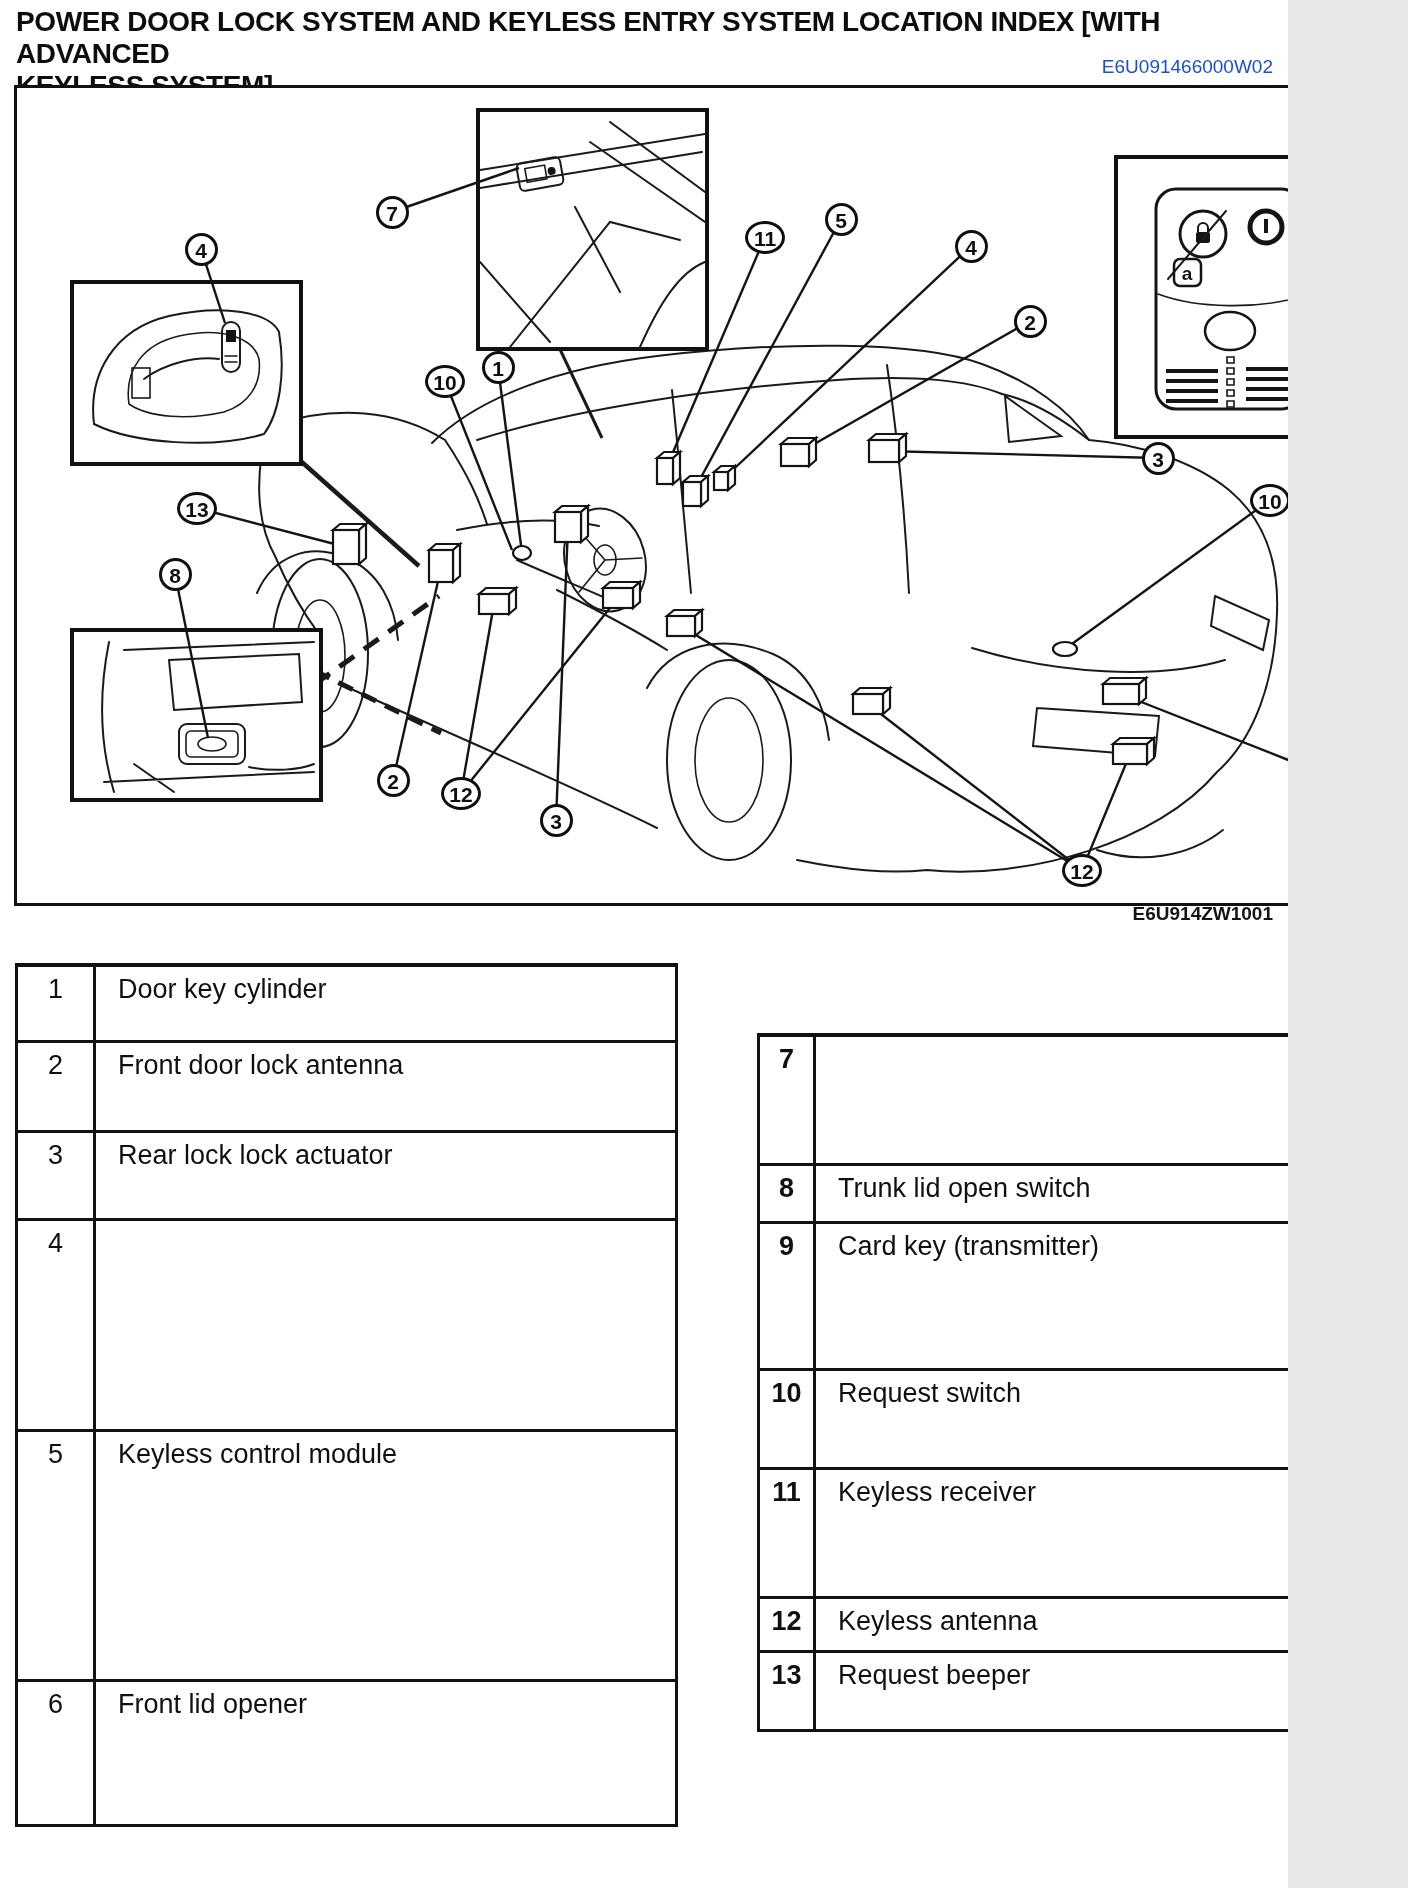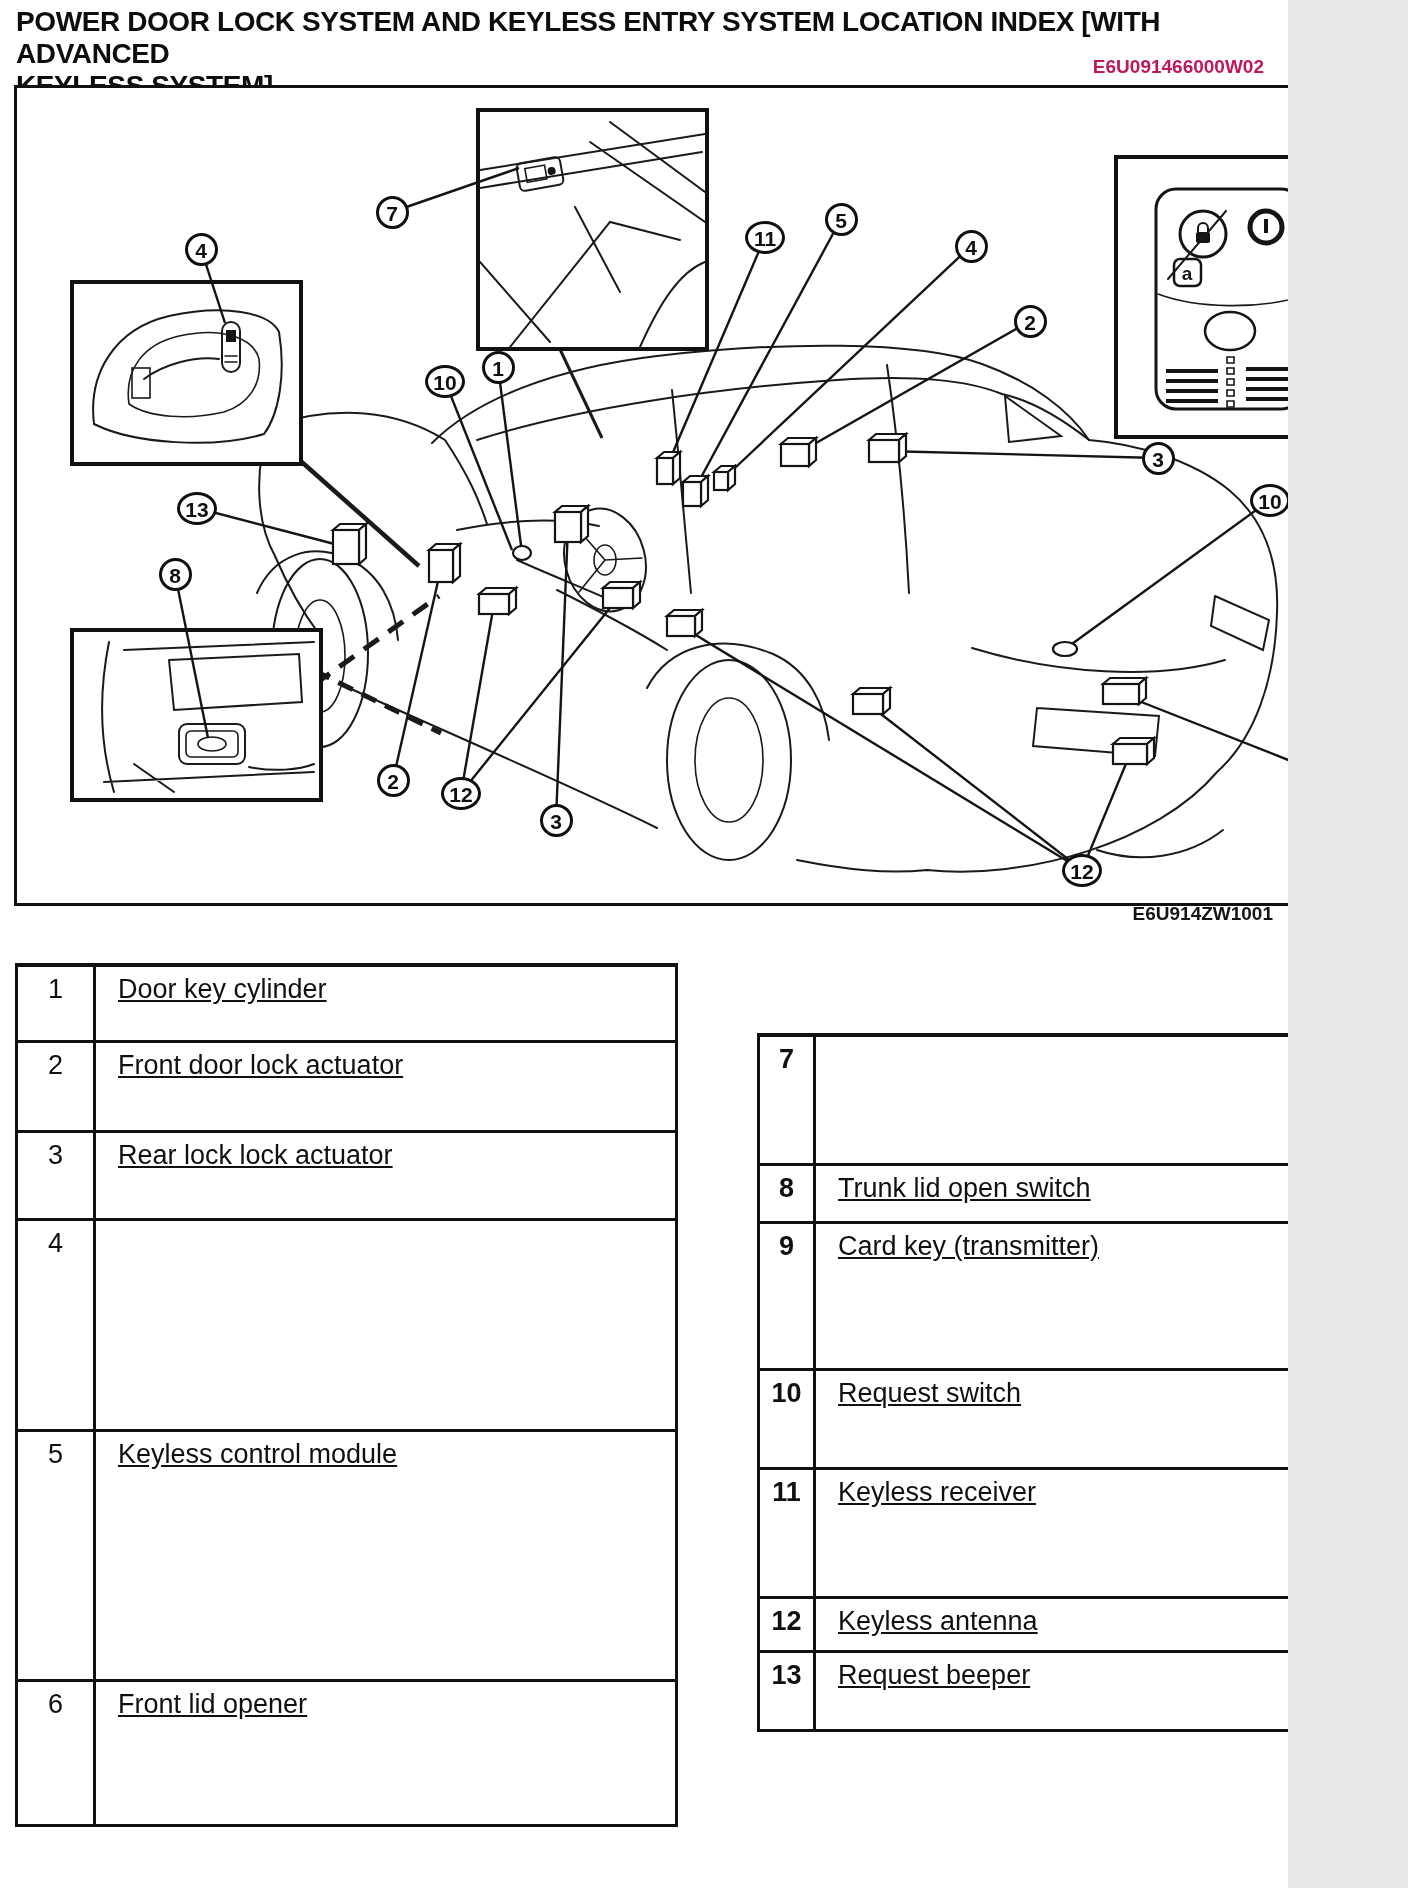--- a/index.html
+++ b/index.html
@@ -1,21 +1,21 @@
 <!DOCTYPE html>
 <html><head>
 <meta charset="utf-8">
 <style>
   html,body{margin:0;padding:0;background:#e8e8e8;}
   .page{position:relative;width:1288px;height:1888px;background:#ffffff;
         font-family:"Liberation Sans",sans-serif;color:#101010;overflow:hidden;}
   
   .title{position:absolute;left:16px;top:6px;width:1180px;
          font-size:28px;font-weight:bold;letter-spacing:-0.4px;line-height:1.14;color:#0d0d0d;}
-  .doc-code{position:absolute;right:24px;top:56px;font-size:19px;font-weight:bold;color:#be185d;}
+  .doc-code{position:absolute;right:15px;top:56px;font-size:19px;font-weight:normal;color:#1d4ed8;}
   .fig-code{position:absolute;right:15px;top:903px;font-size:19px;font-weight:bold;color:#151515;}
   
   .diagram{position:absolute;left:14px;top:85px;width:1378px;height:815px;
            border:3px solid #111;background:#fff;}
   .diagram svg{position:absolute;left:0;top:0;}
   #car-art{z-index:1;}
   #overlay{z-index:3;pointer-events:none;}
   .inset{position:absolute;border:4px solid #111;background:#fff;z-index:2;}
   .inset svg{position:static;display:block;}
   .callout{position:absolute;height:33px;border:3px solid #0f0f0f;border-radius:50%;
@@ -24,21 +24,21 @@
   .leader{stroke:#141414;stroke-width:2.4;}
   .comp{fill:#fff;stroke:#141414;stroke-width:2.2;}
   .sketch{fill:none;stroke:#1a1a1a;stroke-width:2;stroke-linecap:round;}
   .sketch-thin{fill:none;stroke:#1a1a1a;stroke-width:1.6;stroke-linecap:round;}
   
   .ptable{position:absolute;border:3px solid #111;border-top-width:4px;background:#fff;box-sizing:border-box;}
   .trow{display:flex;border-bottom:3px solid #111;box-sizing:border-box;}
   .trow:last-child{border-bottom:none;}
   .tnum{border-right:3px solid #111;text-align:center;padding-top:7px;
         font-size:27px;box-sizing:border-box;flex:none;}
-  .tname{flex:1;padding:7px 0 0 22px;font-size:27px;box-sizing:border-box;text-decoration:underline;}
+  .tname{flex:1;padding:7px 0 0 22px;font-size:27px;box-sizing:border-box;}
   #left-table{left:15px;top:963px;width:663px;}
   #left-table .tnum{width:78px;}
   #right-table{left:757px;top:1033px;width:636px;}
   #right-table .tnum{width:56px;font-weight:bold;}
 </style>
 </head>
 <body>
 
 <div class="page">
 
@@ -238,21 +238,21 @@
 
   <div class="fig-code">E6U914ZW1001</div>
 
   <div class="ptable" id="left-table">
       <div class="trow" style="height: 76px;">
         <div class="tnum">1</div>
         <div class="tname">Door key cylinder</div>
       </div>
       <div class="trow" style="height: 90px;">
         <div class="tnum">2</div>
-        <div class="tname">Front door lock actuator</div>
+        <div class="tname">Front door lock antenna</div>
       </div>
       <div class="trow" style="height: 88px;">
         <div class="tnum">3</div>
         <div class="tname">Rear lock lock actuator</div>
       </div>
       <div class="trow" style="height: 211px;">
         <div class="tnum">4</div>
       </div>
       <div class="trow" style="height: 250px;">
         <div class="tnum">5</div>

